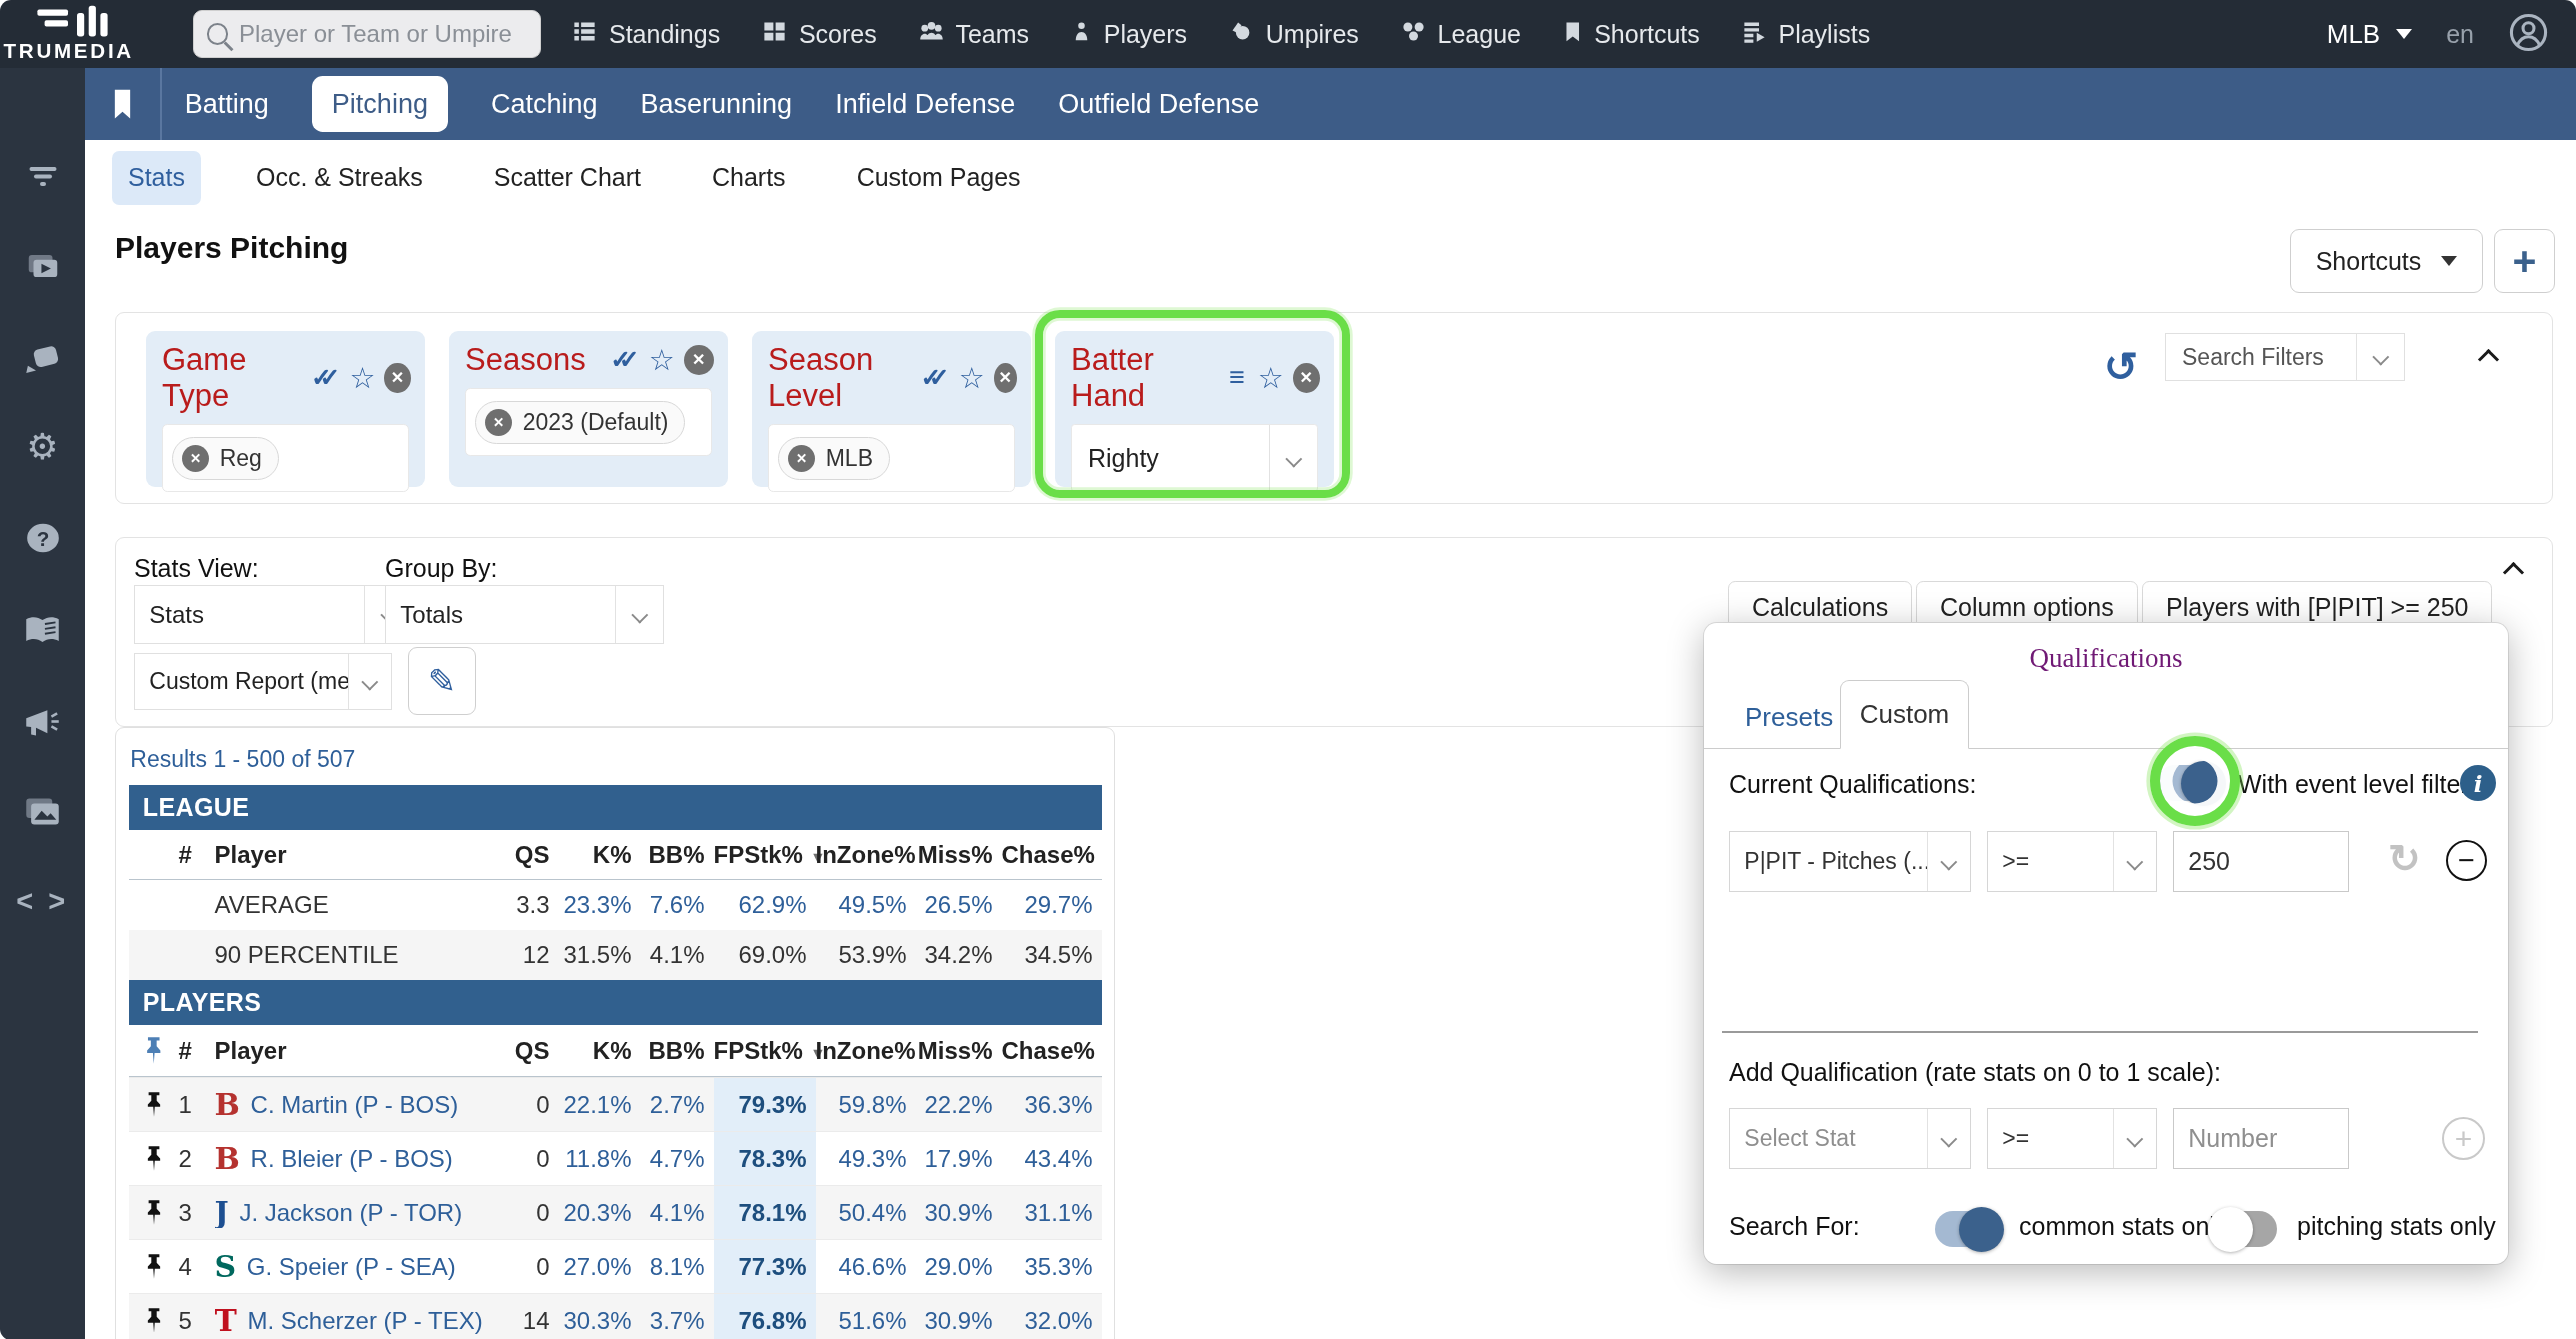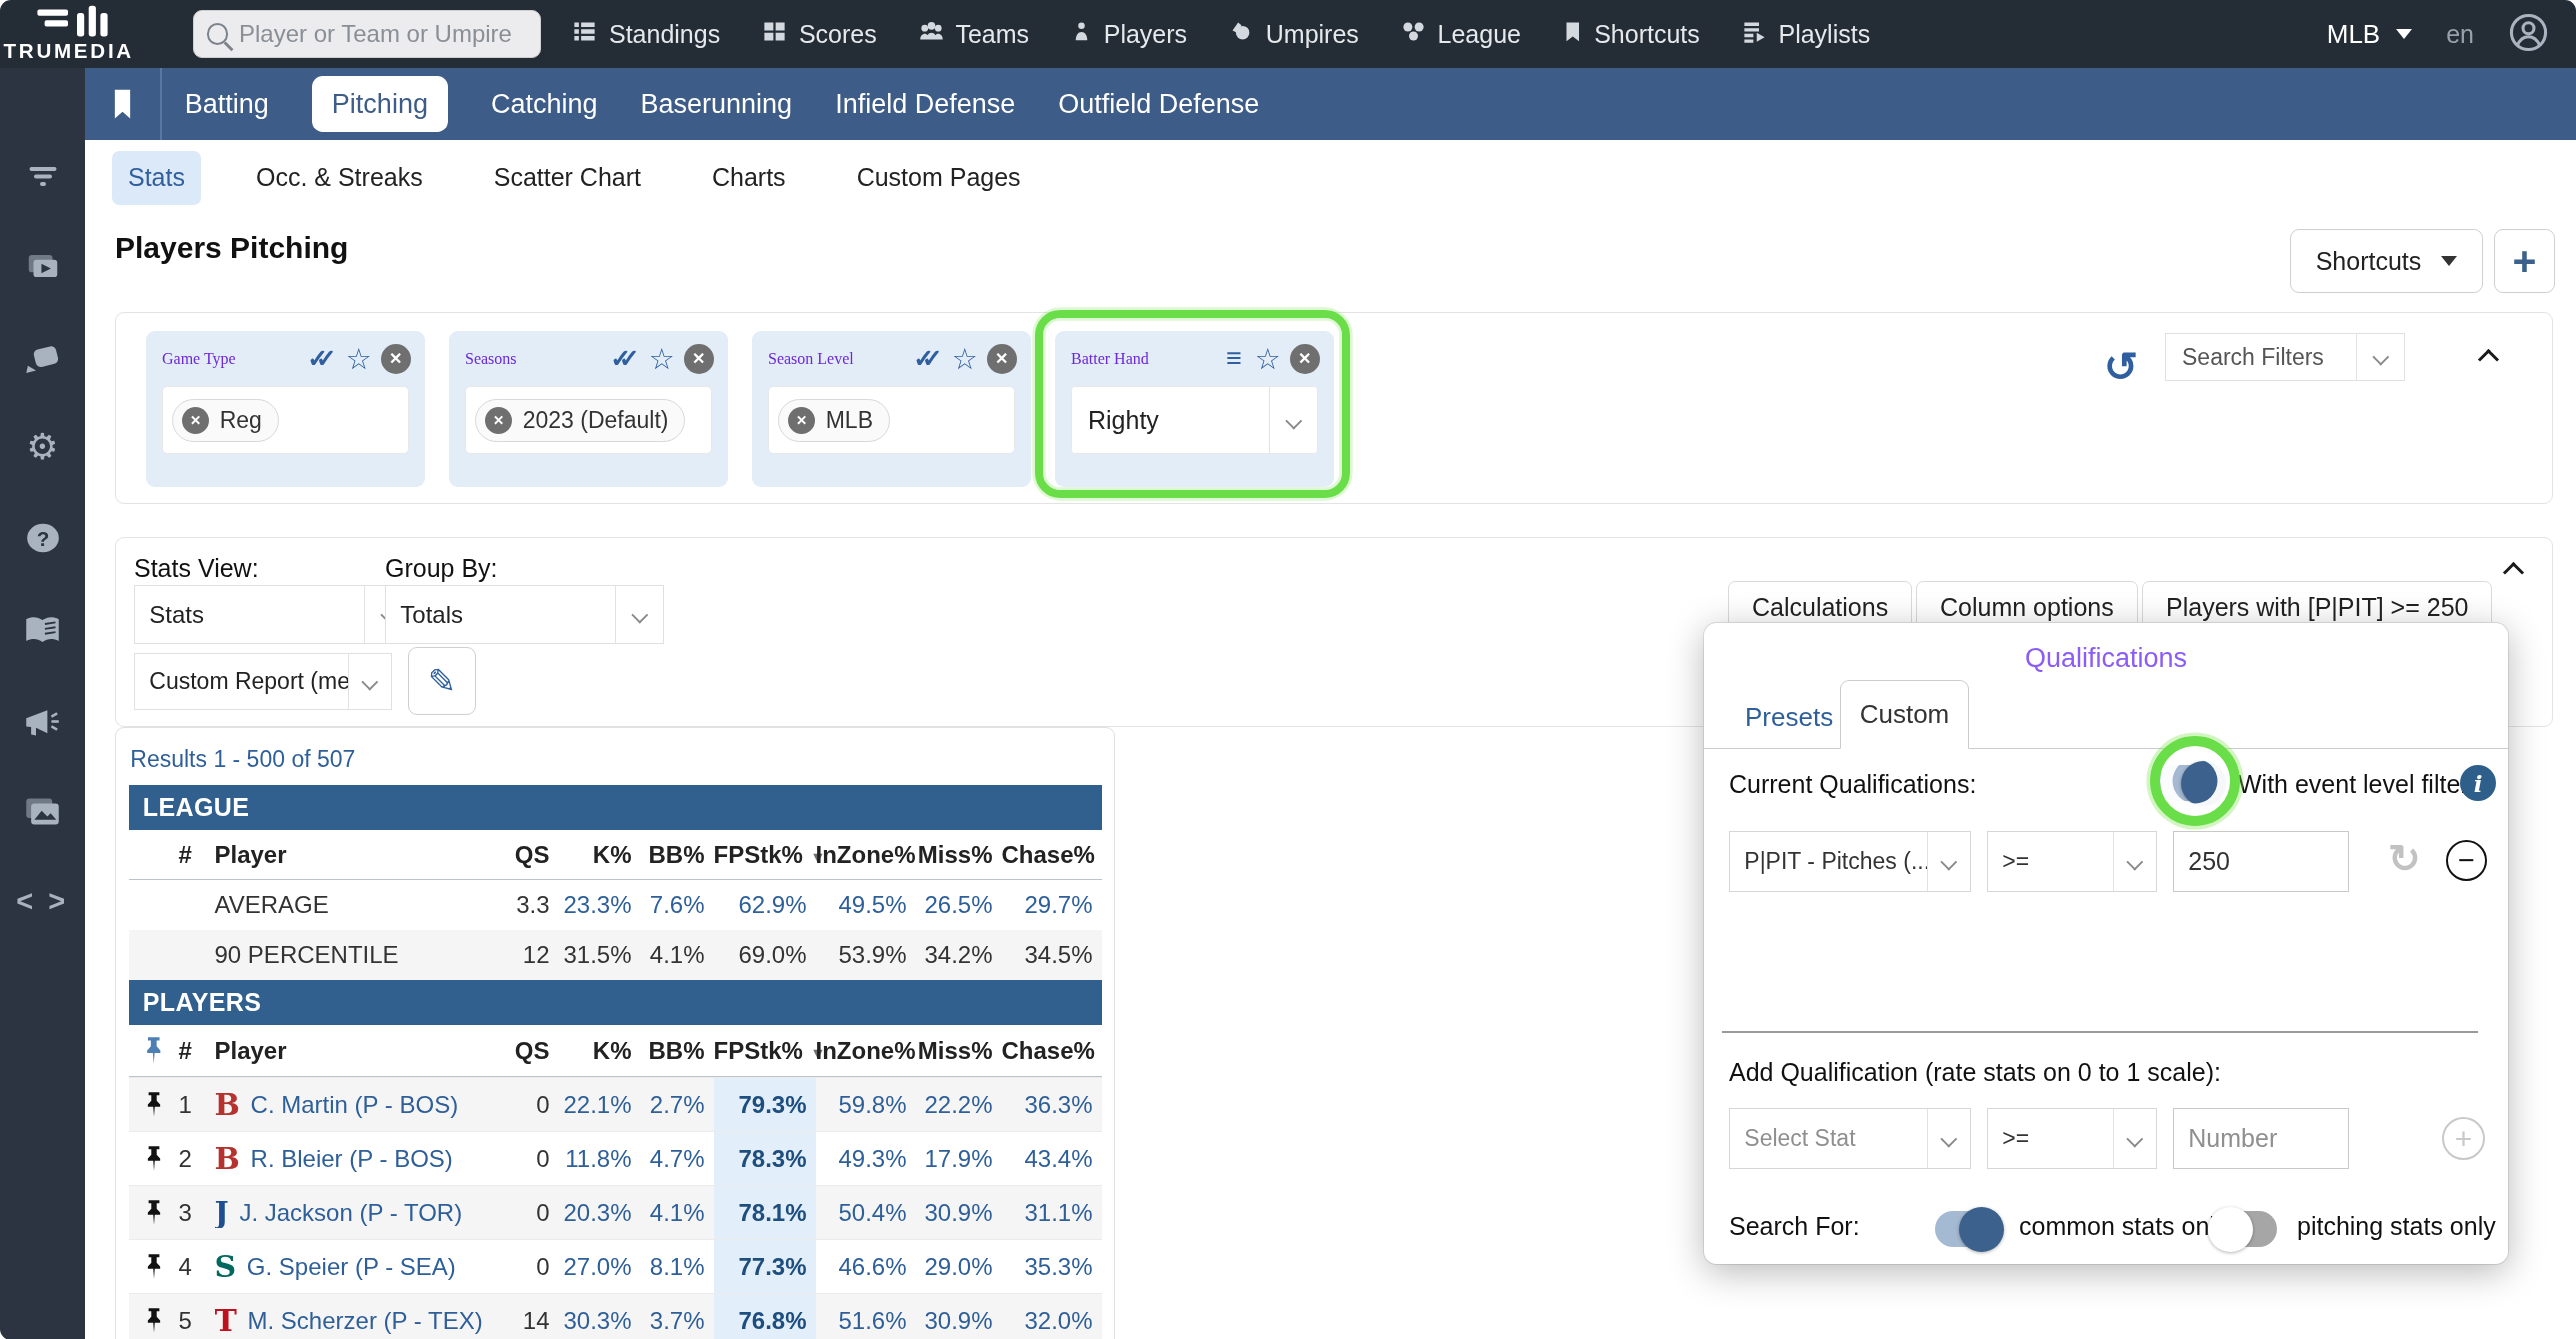--- a/index.html
+++ b/index.html
@@ -48,21 +48,21 @@
   #pagetitle { left:115px; top:231px; font-size:30px; font-weight:bold; color:#111; }
   .btn { border:0.9px solid #cfcfcf; border-radius:9px; background:#fff; display:flex; align-items:center; justify-content:center; font-size:25px; color:#222; cursor:pointer; }
   #shortcutsbtn { left:2290px; top:229px; width:193px; height:64px; gap:20px; }
   .tri-down-d { width:0; height:0; border-left:8px solid transparent; border-right:8px solid transparent; border-top:10px solid #333; }
   #addbtn { left:2494px; top:229px; width:61px; height:64px; color:#3b618c; font-size:41px; font-weight:bold; }
 
   
   #filterpanel { left:115px; top:312px; width:2438px; height:192px; border:0.9px solid #e3e3e3; border-radius:9px; background:#fff; }
   .chip { position:absolute; top:18px; width:279px; height:156px; background:#e3edf7; border-radius:9px; }
   .chip-head { display:flex; align-items:center; padding:10.7px 14.3px 0 16px; gap:9px; }
-  .chip-label { font-size:16px; color:#6d28d9; margin-right:auto;font-family:Liberation Serif, serif; }
+  .chip-label { font-size:31px; color:#b91c1c; margin-right:auto; }
   .dblcheck { color:#2f5f9e; font-size:25px; font-weight:bold; letter-spacing:-12.5px; padding-right:12.5px; }
   .star { color:#2f5f9e; font-size:29px; }
   .xcirc { width:30px; height:30px; border-radius:50%; background:#6f6f6f; color:#fff; font-size:16px; font-weight:bold; display:flex; align-items:center; justify-content:center; }
   .chip-body { margin:10.7px 16px 0 16px; height:68px; background:#fff; border:0.9px solid #e8e8e8; border-radius:5.4px; display:flex; align-items:center; padding:0 9px; }
   .token { display:inline-flex; align-items:center; gap:10.7px; border:0.9px solid #d8d8d8; background:#fafafa; border-radius:36px; padding:7.2px 16px 7.2px 9px; font-size:23px; color:#333; }
   .token .xcirc { width:27px; height:27px; font-size:13.4px; }
   .chip-select { margin:10.7px 16px 0 16px; height:68px; background:#fff; border:0.9px solid #e8e8e8; border-radius:3.6px; display:flex; align-items:center; }
   .chip-select .val { font-size:25px; color:#222; padding-left:16px; flex:1; }
   .chev { width:11.6px; height:11.6px; border-right:2.7px solid #8a8a8a; border-bottom:2.7px solid #8a8a8a; transform:rotate(45deg); display:inline-block; }
   .chev-cell { width:48px; align-self:stretch; border-left:0.9px solid #e2e2e2; display:flex; align-items:center; justify-content:center; }
@@ -100,21 +100,21 @@
   .lrow { height:50px; }
   .prow { height:54px; border-top:0.9px solid #ebebeb; }
   .bg-alt { background:#f5f5f5; }
   .namecell { display:flex; align-items:center; gap:10.7px; overflow:hidden; }
   .tlogo { font-family:"DejaVu Serif", serif; font-weight:bold; font-size:30px; line-height:1; }
   .pincell { display:flex; justify-content:center; }
   .sort-tri { color:#6f6f6f; font-size:16px; margin-left:7.2px; }
 
   
   #qualpopup { left:1704px; top:623px; width:804px; height:641px; background:#fff; border-radius:12.5px; box-shadow:0 7.2px 36px rgba(0,0,0,.28), 0 0 0 0.9px #e5e5e5; z-index:50; }
-  #qualtitle { width:100%; text-align:center; position:absolute; top:20px; font-size:27px; color:#8b5cf6; }
+  #qualtitle { width:100%; text-align:center; position:absolute; top:20px; font-size:27px; color:#701a75;font-family:Liberation Serif, serif; }
   #presets-tab { position:absolute; left:41px; top:79px; font-size:26px; color:#2e5f99; cursor:pointer; }
   #custom-tab { position:absolute; left:136px; top:57px; width:129px; height:69px; border:0.9px solid #ccc; border-bottom:1.8px solid #fff; border-radius:9px 9px 0 0; background:#fff; display:flex; align-items:center; justify-content:center; font-size:26px; color:#333; z-index:2; cursor:pointer; }
   #tabline { position:absolute; left:0; top:125px; width:804px; height:0.9px; background:#ccc; }
   .q-label { position:absolute; font-size:25px; color:#111; }
   .q-sel { position:absolute; height:61px; border:0.9px solid #d6d6d6; background:#fff; display:flex; align-items:center; }
   .q-sel .val { font-size:23px; color:#333; padding-left:14.3px; flex:1; white-space:nowrap; overflow:hidden; }
   .q-sel .val.ph, .q-input input::placeholder { color:#8f8f8f; }
   .q-input { position:absolute; height:61px; border:0.9px solid #c9c9c9; background:#fff; }
   .q-input input { width:100%; height:100%; border:none; outline:none; font-size:25px; color:#333; padding-left:14.3px; font-family:"Liberation Sans",sans-serif; background:transparent; }
   .refresh { position:absolute; color:#c2c2c2; font-size:39px; font-weight:bold; }

